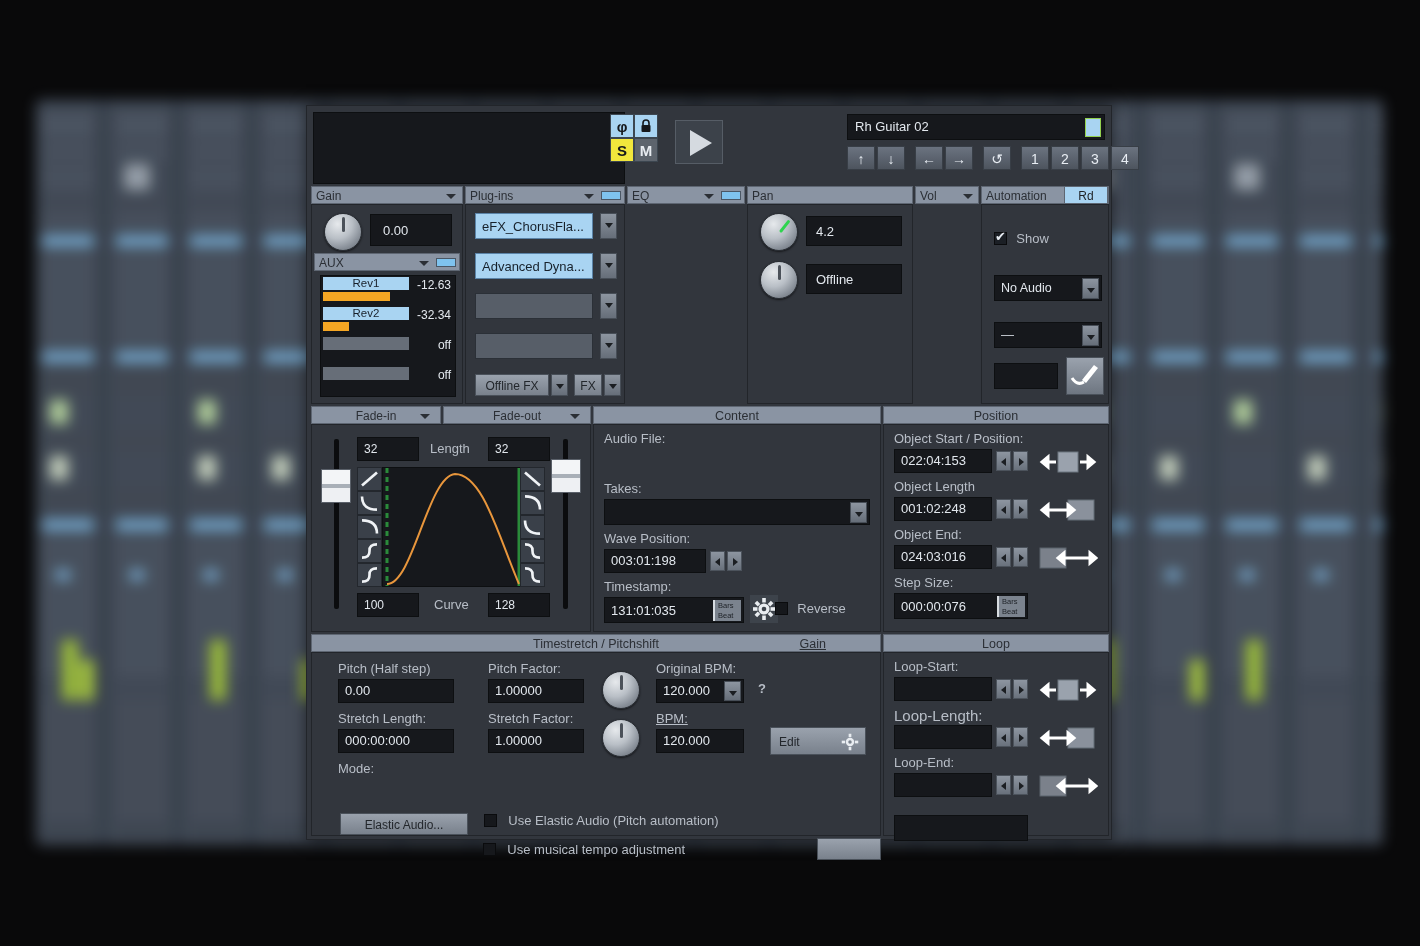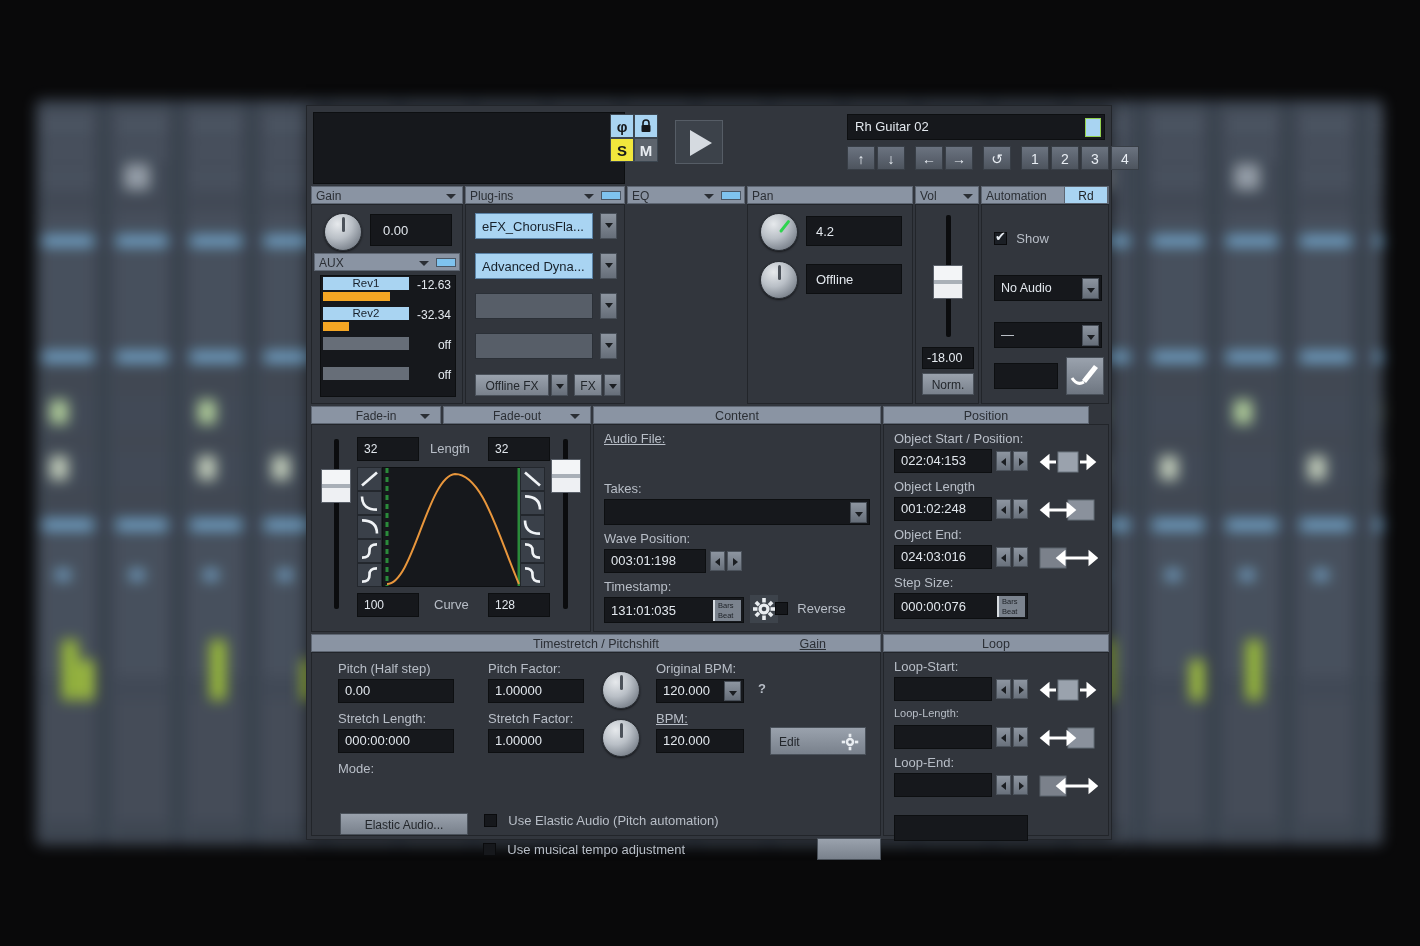--- a/index.html
+++ b/index.html
@@ -598,28 +598,20 @@
           </div>
           <div class="knob" style="position: absolute; left: 12px; top: 56px;">
             <div class="ptr" style="transform: rotate(0deg);"></div>
           </div>
           <div class="dark" style="position: absolute; left: 58px; top: 59px; width: 96px; height: 30px;">
             <span style="position: absolute; left: 9px; top: 7px; color: rgb(226, 231, 237); font-size: 13px;">Offline</span>
           </div>
         </div>
     </div>
 
-    <div class="panel" style="position:absolute;left:608px;top:98px;width:64px;height:200px;">
-      <div class="vfader-track" style="position:absolute;left:30px;top:10px;height:122px;"></div>
-      <div class="vfader-cap" style="position:absolute;left:17px;top:60px;"></div>
-      <div class="dark" style="position:absolute;left:6px;top:142px;width:52px;height:22px;">
-        <span style="position:absolute;left:4px;top:3px;font-size:12.5px;color:#e6ebf1;">-18.00</span>
-      </div>
-      <div class="btn" style="position:absolute;left:6px;top:168px;width:52px;height:22px;line-height:22px;">Norm.</div>
-    </div>
 
     <div class="panel" style="position:absolute;left:674px;top:98px;width:128px;height:200px;">
       <div style="position:absolute;left:12px;top:26px;">
         <span class="chk on"></span>
         <span class="lbl" style="margin-left:6px;font-size:13px;">Show</span>
       </div>
       <div class="dark" style="position:absolute;left:12px;top:70px;width:108px;height:26px;">
         <span style="position:absolute;left:6px;top:5px;font-size:12.5px;color:#e2e7ed;">No Audio</span>
         <div class="ddbtn" style="position:absolute;right:2px;top:2px;height:21px;"></div>
       </div>
@@ -641,21 +633,21 @@
       <span class="cap">Fade-in</span>
       <span class="arrow" style="right:10px;"></span>
     </div>
     <div class="hdrbar ctr" style="position:absolute;left:136px;top:300px;width:148px;">
       <span class="cap">Fade-out</span>
       <span class="arrow" style="right:10px;"></span>
     </div>
     <div class="sect-title" style="position:absolute;left:286px;top:300px;width:288px;">
       <span>Content</span>
     </div>
-    <div class="sect-title" style="position:absolute;left:576px;top:300px;width:206px;">
+    <div class="sect-title" style="position:absolute;left:576px;top:300px;width:226px;">
       <span>Position</span>
     </div>
 
     <div class="panel" style="position:absolute;left:4px;top:318px;width:280px;height:208px;">
 
       <div class="vfader-track" style="position:absolute;left:22px;top:14px;height:170px;"></div>
       <div class="vfader-cap" style="position:absolute;left:9px;top:44px;"></div>
 
       <div class="vfader-track" style="position:absolute;right:22px;top:14px;height:170px;"></div>
       <div class="vfader-cap" style="position:absolute;right:9px;top:34px;"></div>
@@ -714,21 +706,21 @@
       <div class="dark" style="position:absolute;left:45px;top:168px;width:62px;height:24px;">
         <span style="position:absolute;left:6px;top:4px;color:#e2e7ed;">100</span>
       </div>
       <span class="lbl" style="position:absolute;left:122px;top:172px;font-size:13px;">Curve</span>
       <div class="dark" style="position:absolute;left:176px;top:168px;width:62px;height:24px;">
         <span style="position:absolute;left:6px;top:4px;color:#e2e7ed;">128</span>
       </div>
     </div>
 
     <div class="panel" style="position:absolute;left:286px;top:318px;width:288px;height:208px;">
-      <span class="lbl" style="position:absolute;left:10px;top:6px;font-size:13px;text-decoration:underline;">Audio File:</span>
+      <span class="lbl" style="position:absolute;left:10px;top:6px;font-size:13px;">Audio File:</span>
 
       <span class="lbl" style="position:absolute;left:10px;top:56px;font-size:13px;">Takes:</span>
       <div class="dark" style="position:absolute;left:10px;top:74px;width:266px;height:26px;">
         <span style="position:absolute;left:6px;top:5px;color:#e2e7ed;font-size:13px;"></span>
         <div class="ddbtn" style="position:absolute;right:2px;top:2px;height:21px;"></div>
       </div>
 
       <span class="lbl" style="position:absolute;left:10px;top:106px;font-size:13px;">Wave Position:</span>
       <div class="dark" style="position:absolute;left:10px;top:124px;width:102px;height:24px;">
         <span style="position:absolute;left:6px;top:3px;color:#e2e7ed;font-size:13px;">003:01:198</span>
@@ -899,21 +891,21 @@
         <span style="position:absolute;left:6px;top:3px;color:#e2e7ed;font-size:13px;"></span>
       </div>
       <div class="spin l" style="position:absolute;left:112px;top:26px;"></div>
       <div class="spin r" style="position:absolute;left:129px;top:26px;"></div>
       <svg style="position:absolute;left:152px;top:23px;" width="62" height="28">
         <rect x="22" y="4" width="20" height="20" fill="#9aa2ad" stroke="#6d7680"></rect>
         <path d="M20 14 L8 14 M12 9 L6 14 L12 19 Z" stroke="#fff" stroke-width="3" fill="#fff"></path>
         <path d="M44 14 L56 14 M52 9 L58 14 L52 19 Z" stroke="#fff" stroke-width="3" fill="#fff"></path>
       </svg>
 
-      <span class="lbl" style="position:absolute;left:10px;top:54px;font-size:11px;">Loop-Length:</span>
+      <span class="lbl" style="position:absolute;left:10px;top:54px;font-size:15px;">Loop-Length:</span>
       <div class="dark" style="position:absolute;left:10px;top:72px;width:98px;height:24px;">
         <span style="position:absolute;left:6px;top:3px;color:#e2e7ed;font-size:13px;"></span>
       </div>
       <div class="spin l" style="position:absolute;left:112px;top:74px;"></div>
       <div class="spin r" style="position:absolute;left:129px;top:74px;"></div>
       <svg style="position:absolute;left:152px;top:71px;" width="62" height="28">
         <rect x="32" y="4" width="26" height="20" fill="#9aa2ad" stroke="#6d7680" opacity=".85"></rect>
         <path d="M18 14 L6 14 M12 9 L6 14 L12 19 Z" stroke="#fff" stroke-width="3" fill="#fff"></path>
         <path d="M18 14 L36 14 M32 9 L38 14 L32 19 Z" stroke="#fff" stroke-width="3" fill="#fff"></path>
       </svg>

